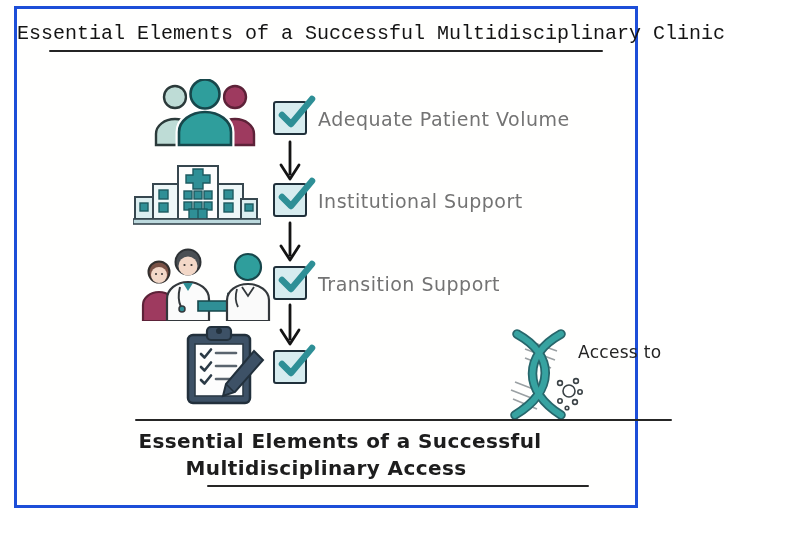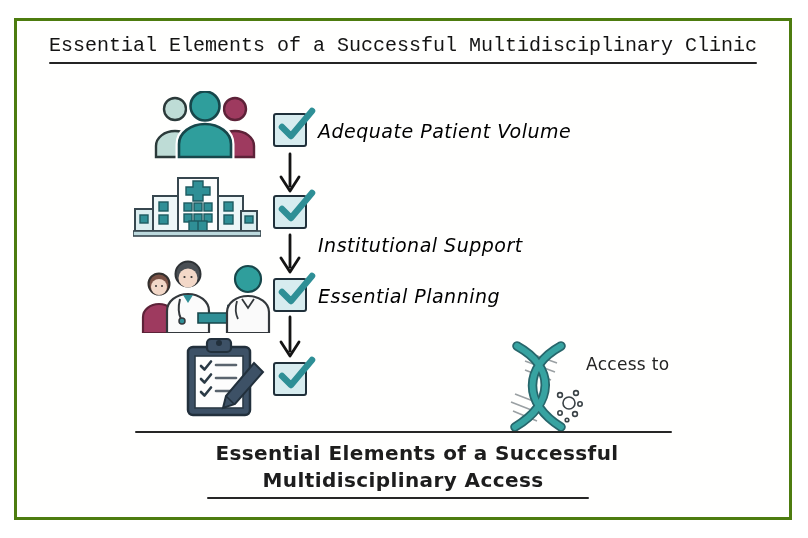--- a/index.html
+++ b/index.html
@@ -2,39 +2,39 @@
 <html><head>
 <meta charset="utf-8">
 <style>
   html,body{margin:0;padding:0;}
   body{
     width:808px;height:538px;position:relative;background:#ffffff;
     font-family:"DejaVu Sans","Liberation Sans",sans-serif;color:#1e1e1e;
     overflow:hidden;
   }
   .frame{
-    position:absolute;left:14px;top:18px;width:778px;height:502px;
-    box-sizing:border-box;border:3px solid #4d7c0f;background:#fffffe;
+    position:absolute;left:14px;top:6px;width:624px;height:502px;
+    box-sizing:border-box;border:3px solid #1d4ed8;background:#fffffe;
   }
   .top-title{
     position:absolute;top:13px;left:0;right:0;text-align:center;
     font-family:"Liberation Mono","DejaVu Sans Mono",monospace;
     font-size:20px;line-height:24px;color:#141414;white-space:nowrap;
   }
   .top-underline{
     position:absolute;top:41px;left:32px;right:32px;height:2px;background:#242424;border-radius:2px;
   }
   .icon{position:absolute;}
   .checkbox{
     position:absolute;width:34px;height:34px;box-sizing:border-box;
     background:#d7ecef;border:2.5px solid #20303a;border-radius:3px;
   }
   .checkbox svg{position:absolute;left:1px;top:-10px;overflow:visible;}
   .step-label{
-    position:absolute;font-size:19px;line-height:28px;letter-spacing:.5px;color:#000000;white-space:nowrap;font-style:italic;
+    position:absolute;font-size:19px;line-height:28px;letter-spacing:.5px;color:#737373;white-space:nowrap;
   }
   .down-arrow{position:absolute;}
   .annotation-text{
     position:absolute;font-size:17px;line-height:23px;letter-spacing:.3px;color:#242424;white-space:nowrap;
   }
   .footer-line-long{position:absolute;top:410px;left:118px;width:537px;height:2px;background:#262626;border-radius:2px;}
   .footer-line-short{position:absolute;top:476px;left:190px;width:382px;height:2px;background:#262626;border-radius:2px;}
   .footer-title{
     position:absolute;left:0;right:0;text-align:center;
     font-size:20px;line-height:27px;font-weight:600;letter-spacing:.4px;color:#1d1d1d;
@@ -103,21 +103,21 @@
       <rect x="56" y="48" width="18" height="10"></rect>
     </g>
     <line x1="65" y1="48" x2="65" y2="58" stroke="#1d5a60" stroke-width="1.4"></line>
     <rect x="0" y="58" width="128" height="5" fill="#bcd9dd" stroke="#37474f" stroke-width="1.6"></rect>
   </svg>
   <div class="checkbox" style="left:256px;top:174px;">
     <svg width="40" height="38" viewBox="0 0 40 38">
       <path d="M6,22 L15,31 L36,6" stroke="#2e8f96" stroke-width="6.5" fill="none" stroke-linecap="round" stroke-linejoin="round"></path>
     </svg>
   </div>
-  <div class="step-label" style="left:301px;top:178px;margin-top:32px;">Institutional Support</div>
+  <div class="step-label" style="left:301px;top:178px;">Institutional Support</div>
 
   <svg class="down-arrow" style="left:260px;top:212px;" width="26" height="42" viewBox="0 0 26 42">
     <path d="M13,2 L13,34 M4,25 L13,39 L22,25" stroke="#141414" stroke-width="2.8" fill="none" stroke-linecap="round" stroke-linejoin="round"></path>
   </svg>
 
   <svg class="icon" style="left:121px;top:236px;" width="134" height="76" viewBox="0 0 134 76">
 
     <circle cx="21" cy="27" r="10.5" fill="#7a5246" stroke="#33302e" stroke-width="2"></circle>
     <circle cx="21" cy="30" r="8" fill="#f3d8c8" stroke="none"></circle>
     <circle cx="18" cy="29" r="1" fill="#333"></circle>
@@ -138,21 +138,21 @@
     <circle cx="110" cy="22" r="13" fill="#2f9e9c" stroke="#17474b" stroke-width="2.2"></circle>
     <path d="M89,76 v-21 a21,16 0 0 1 42,0 v21 z" fill="#fafafa" stroke="#33383c" stroke-width="2.2"></path>
     <path d="M104,42 l6,9 l6,-9" stroke="#33383c" stroke-width="1.8" fill="none"></path>
     <path d="M99,44 c-2,7 -2,12 1,18" stroke="#33383c" stroke-width="1.8" fill="none"></path>
   </svg>
   <div class="checkbox" style="left:256px;top:257px;">
     <svg width="40" height="38" viewBox="0 0 40 38">
       <path d="M6,22 L15,31 L36,6" stroke="#2e8f96" stroke-width="6.5" fill="none" stroke-linecap="round" stroke-linejoin="round"></path>
     </svg>
   </div>
-  <div class="step-label" style="left:301px;top:261px;">Essential Planning</div>
+  <div class="step-label" style="left:301px;top:261px;">Transition Support</div>
 
   <svg class="down-arrow" style="left:260px;top:294px;" width="26" height="44" viewBox="0 0 26 44">
     <path d="M13,2 L13,36 M4,27 L13,41 L22,27" stroke="#141414" stroke-width="2.8" fill="none" stroke-linecap="round" stroke-linejoin="round"></path>
   </svg>
 
   <svg class="icon" style="left:161px;top:316px;" width="90" height="84" viewBox="0 0 90 84">
     <rect x="10" y="10" width="62" height="68" rx="5" fill="#3d5166" stroke="#22303c" stroke-width="2.5"></rect>
     <rect x="29" y="2" width="24" height="13" rx="4" fill="#3d5166" stroke="#22303c" stroke-width="2.2"></rect>
     <circle cx="41" cy="6" r="3" fill="#22303c"></circle>
     <rect x="17" y="19" width="48" height="52" fill="#fdfdfd" stroke="#2b3a46" stroke-width="1.6"></rect>
@@ -193,20 +193,20 @@
     <g fill="#ffffff" stroke="#3a4246" stroke-width="1.6">
       <circle cx="66" cy="62" r="6"></circle>
       <circle cx="57" cy="54" r="2.4"></circle>
       <circle cx="73" cy="52" r="2.4"></circle>
       <circle cx="77" cy="63" r="2.2"></circle>
       <circle cx="72" cy="73" r="2.4"></circle>
       <circle cx="57" cy="72" r="2.2"></circle>
       <circle cx="64" cy="79" r="1.8"></circle>
     </g>
   </svg>
-  <div class="annotation-text" style="left:561px;top:332px;margin-left:8px;">Access to</div>
+  <div class="annotation-text" style="left:561px;top:332px;">Access to</div>
 
   <div class="footer-line-long"></div>
   <div class="footer-title ft1">Essential Elements of a Successful</div>
   <div class="footer-title ft2">Multidisciplinary Access</div>
   <div class="footer-line-short"></div>
 
 </div>
 
 </body></html>

